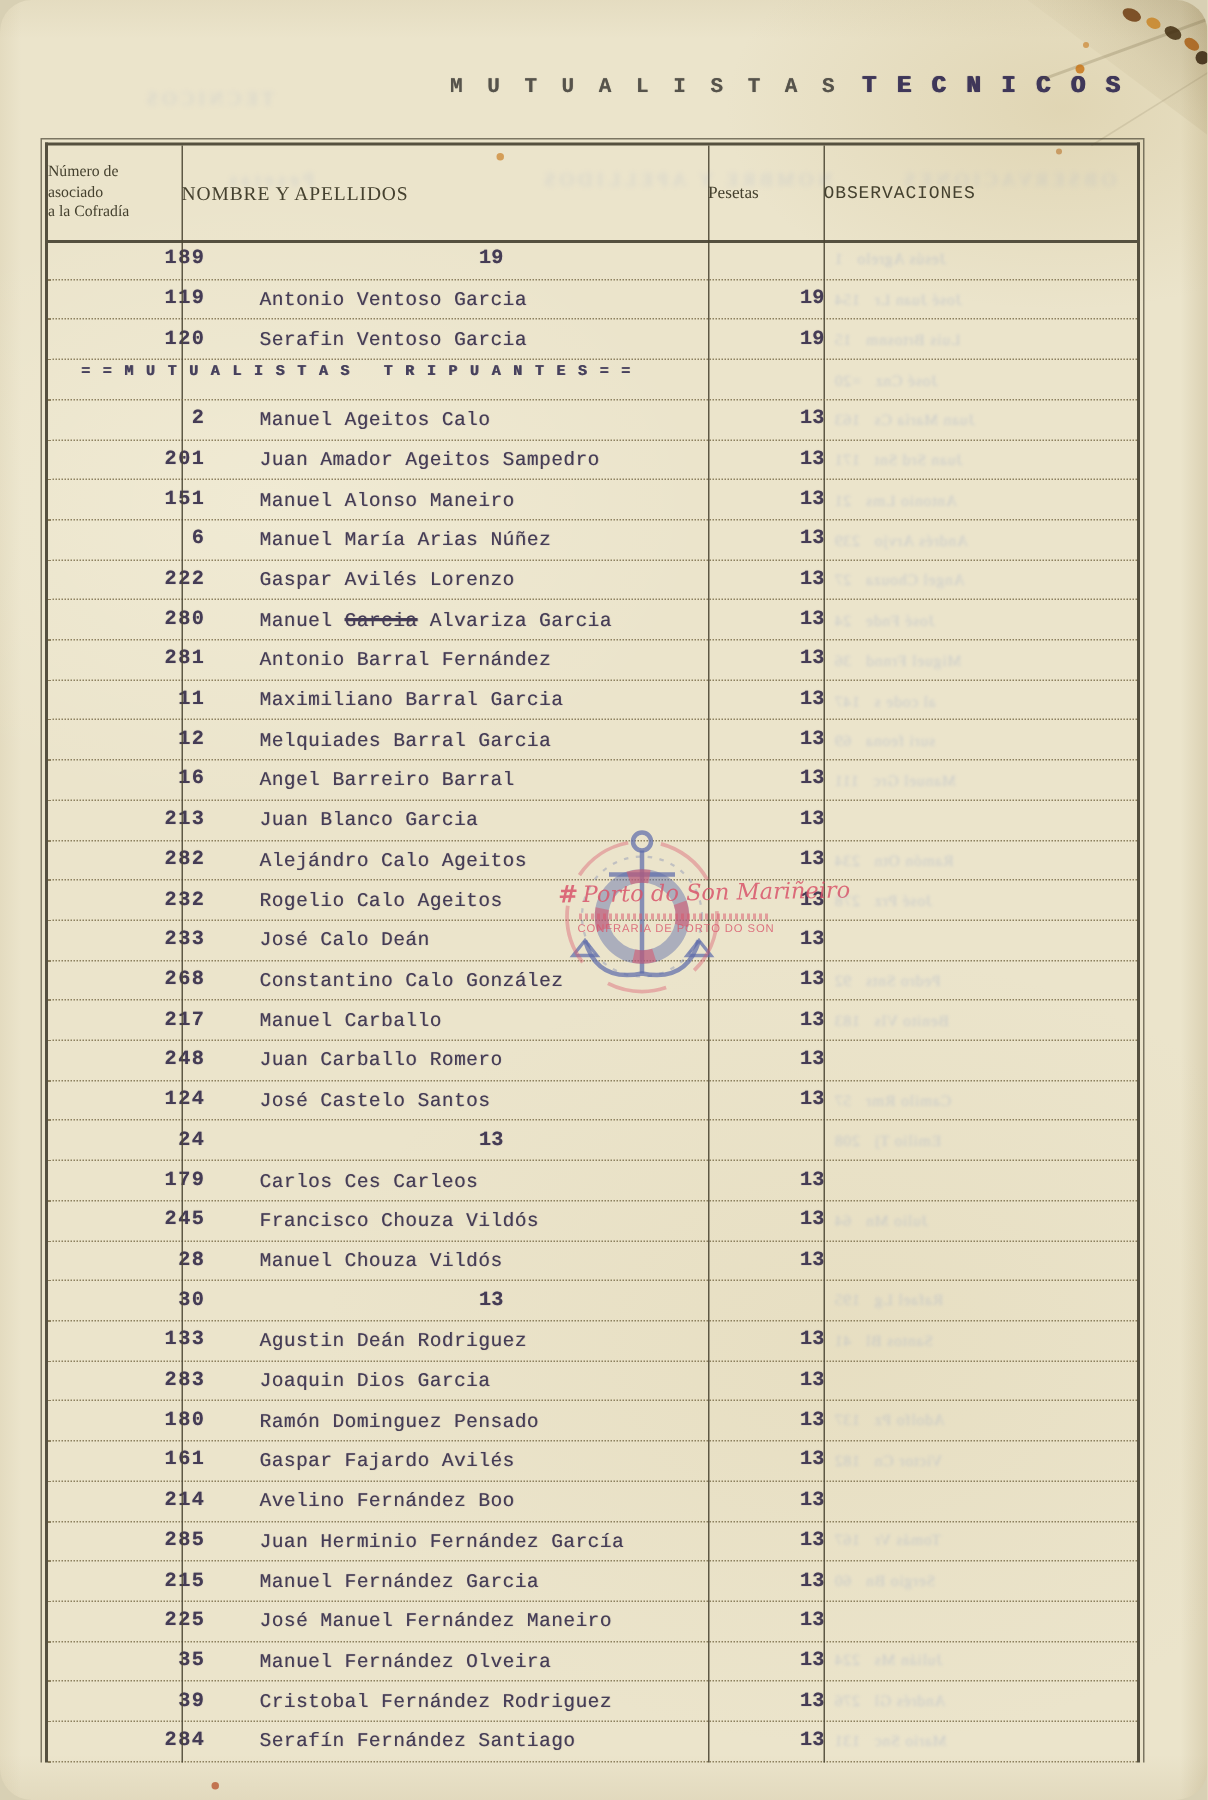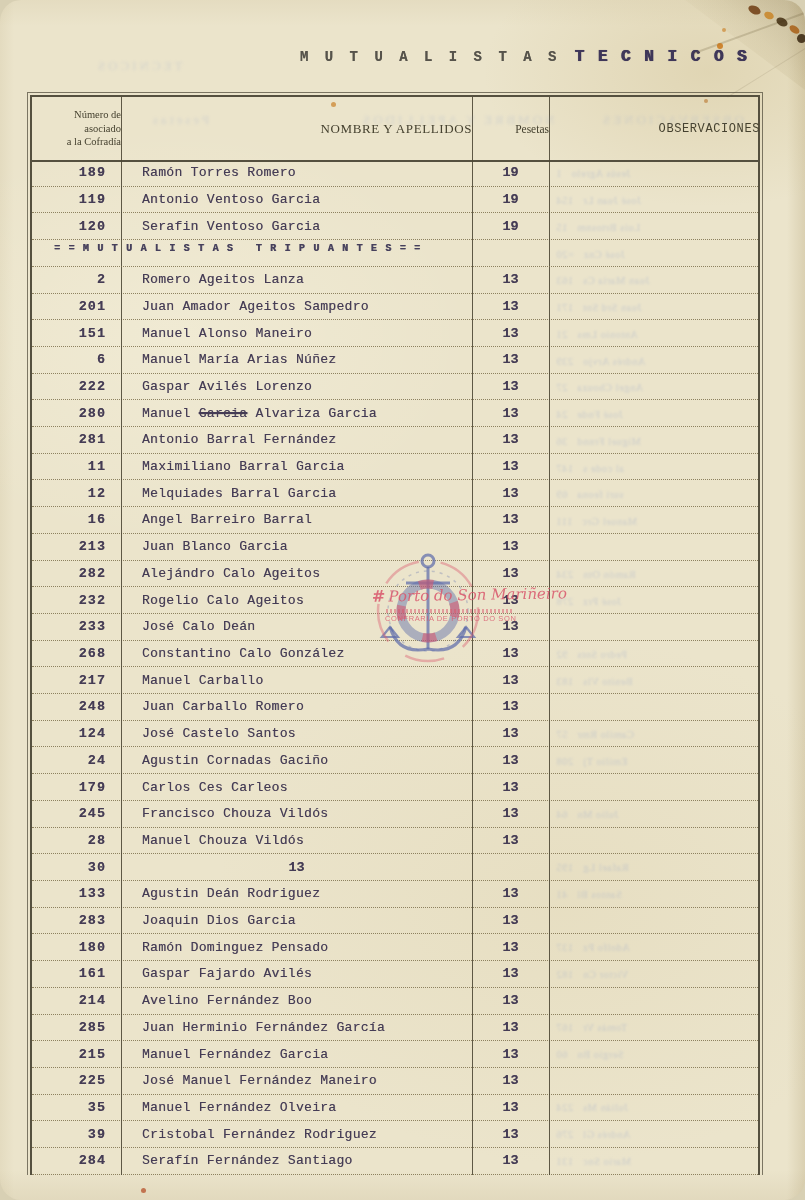--- a/index.html
+++ b/index.html
@@ -41,31 +41,32 @@
   }
   .vline{position:absolute;top:0;bottom:0;width:1.4px;background:rgba(74,68,50,.88);}
   .vline.v1{left:89px;}
   .vline.v2{left:440px;}
   .vline.v3{left:517px;}
   .thead{
     display:grid;grid-template-columns:89px 351px 77px 211px;
     height:63px;align-items:center;border-bottom:2.2px solid var(--line,#55503f);
     font-family:"Liberation Serif", serif;color:#45412f;
   }
-  .thead .h{text-align:right;}
+  .thead .h{text-align:left;}
   .h-num{font-size:10.5px;line-height:1.3;}
   .h-nombre{font-size:13px;letter-spacing:.6px;font-family:Liberation Serif, serif;}
   .h-pesetas{font-size:11.5px;}
   .h-obs{font-size:12px;letter-spacing:.6px;font-family:Liberation Mono, monospace;}
   .tbody{position:absolute;left:0;right:0;top:63px;bottom:0;}
   .row{
     display:grid;grid-template-columns:89px 351px 77px 211px;
     height:26.71px;box-sizing:border-box;align-items:center;
     border-bottom:1px dotted rgba(125,112,76,.85);
     color:var(--ink,#453c55);
+    padding-left:31px;
   }
   .cell{white-space:nowrap;overflow:visible;}
   .cell.num{text-align:right;padding-right:15px;font-size:13.5px;font-weight:700;
     letter-spacing:1px;text-shadow:0 0 .6px rgba(69,60,85,.6);}
   .cell.name{padding-left:21px;font-size:13px;letter-spacing:.3px;
     text-shadow:.3px .3px .5px rgba(69,60,85,.55);}
   .cell.pes{text-align:center;font-size:13.5px;font-weight:700;
     text-shadow:0 0 .6px rgba(69,60,85,.6);}
   .row.section{display:block;position:relative;z-index:3;}
   .section-label{
@@ -118,42 +119,41 @@
         <div>asociado</div>
         <div>a la Cofradía</div>
       </div>
       <div class="h h-nombre">NOMBRE Y APELLIDOS</div>
       <div class="h h-pesetas">Pesetas</div>
       <div class="h h-obs">OBSERVACIONES</div>
     </div>
     <div class="tbody">
         <div class="row">
           <span class="cell num">189</span>
-          <span class="cell name">Ramón Torres Romero</span>
           <span class="cell pes">19</span>
           <span class="cell obs"></span>
         </div>
         <div class="row">
           <span class="cell num">119</span>
           <span class="cell name">Antonio Ventoso Garcia</span>
           <span class="cell pes">19</span>
           <span class="cell obs"></span>
         </div>
         <div class="row">
           <span class="cell num">120</span>
           <span class="cell name">Serafin Ventoso Garcia</span>
           <span class="cell pes">19</span>
           <span class="cell obs"></span>
         </div>
         <div class="row section">
           <span class="section-label">= = M U T U A L I S T A S   T R I P U A N T E S = =</span>
         </div>
         <div class="row">
           <span class="cell num">2</span>
-          <span class="cell name">Romero Ageitos Lanza</span>
+          <span class="cell name">Manuel Ageitos Calo</span>
           <span class="cell pes">13</span>
           <span class="cell obs"></span>
         </div>
         <div class="row">
           <span class="cell num">201</span>
           <span class="cell name">Juan Amador Ageitos Sampedro</span>
           <span class="cell pes">13</span>
           <span class="cell obs"></span>
         </div>
         <div class="row">
@@ -247,21 +247,20 @@
           <span class="cell obs"></span>
         </div>
         <div class="row">
           <span class="cell num">124</span>
           <span class="cell name">José Castelo Santos</span>
           <span class="cell pes">13</span>
           <span class="cell obs"></span>
         </div>
         <div class="row">
           <span class="cell num">24</span>
-          <span class="cell name">Agustin Cornadas Gaciño</span>
           <span class="cell pes">13</span>
           <span class="cell obs"></span>
         </div>
         <div class="row">
           <span class="cell num">179</span>
           <span class="cell name">Carlos Ces Carleos</span>
           <span class="cell pes">13</span>
           <span class="cell obs"></span>
         </div>
         <div class="row">

